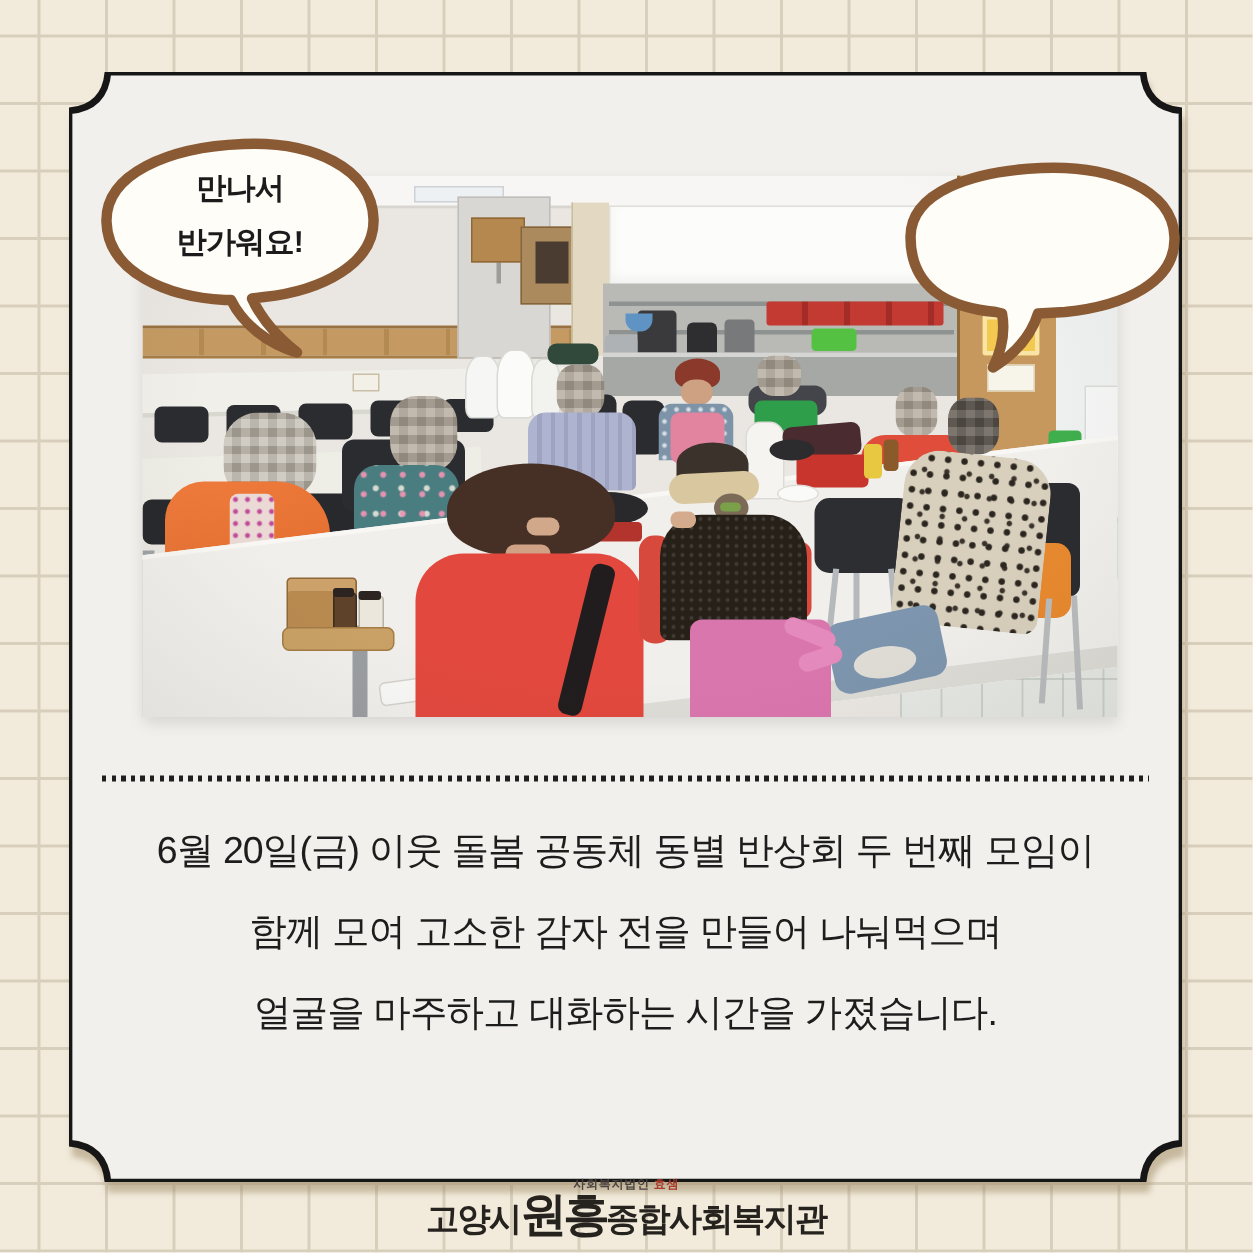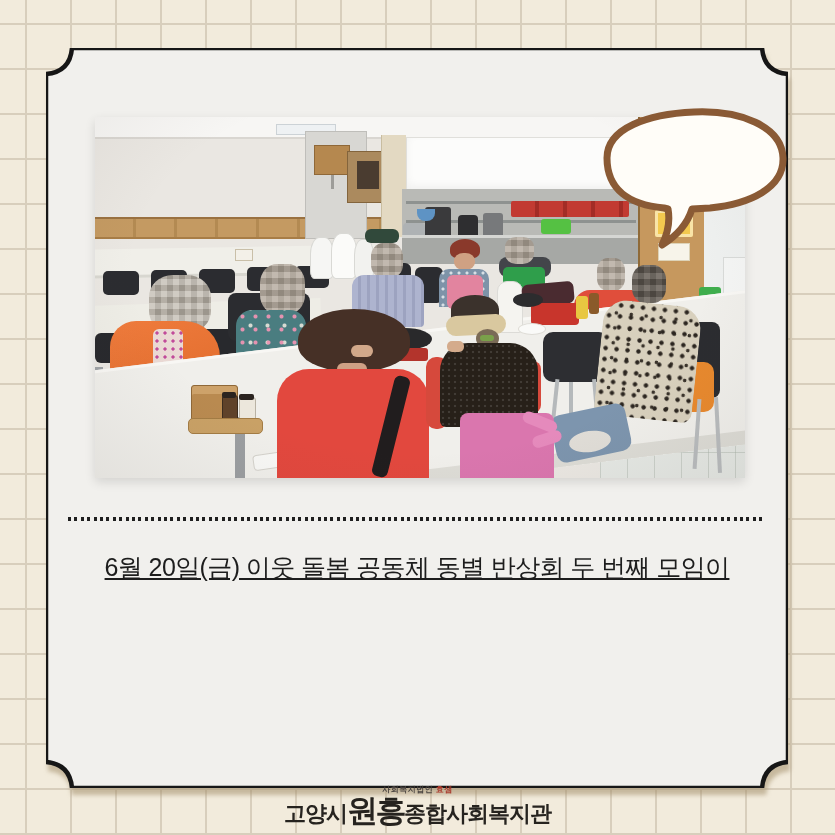--- a/index.html
+++ b/index.html
@@ -40,21 +40,21 @@
   
   .bubble{position:absolute;}
   .bubble svg{position:absolute;left:0;top:0;overflow:visible;}
   .bubble .btxt{position:absolute;left:0;width:100%;display:flex;flex-direction:column;align-items:center;
     gap:9px;font-size:20px;font-weight:600;color:#1b1b1b;letter-spacing:-0.5px;}
   
   #dotline{position:absolute;left:22px;top:469px;width:698px;height:4px;
     background:repeating-linear-gradient(90deg,#1f1f1f 0 3px,transparent 3px 6.4px);}
   #bodytext{position:absolute;left:0;top:492px;width:742px;text-align:center;
     color:#1d1d1d;font-size:25px;font-weight:500;letter-spacing:-0.6px;}
-  #bodytext .tline{line-height:54px;height:54px;white-space:nowrap;text-decoration:underline;}
+  #bodytext .tline{line-height:54px;height:54px;white-space:nowrap;}
   
   #footer-logo{position:absolute;left:0;top:786px;width:835px;text-align:center;line-height:1;}
   #footer-logo .small{font-size:8px;font-weight:700;color:#4a4440;letter-spacing:0.5px;display:block;margin-bottom:1px;}
   #footer-logo .small .brand{color:#a93a2c;}
   #footer-logo .main{font-size:22px;font-weight:800;color:#26231f;letter-spacing:-1px;}
   #footer-logo .main .emph{font-size:31px;font-weight:800;letter-spacing:-2.5px;font-family:"DejaVu Serif","Liberation Serif",serif;}
 </style>
 </head>
 <body>
 
@@ -199,31 +199,42 @@
       <div class="abs" style="left:430px;top:244px;width:16px;height:52px;background:#d6493c;border-radius:8px;"></div>
       <div class="abs" style="left:345px;top:226px;width:98px;height:84px;background:#272019;background-image:radial-gradient(circle,rgba(255,255,255,.12) 1px,transparent 1.6px);background-size:6px 6px;border-radius:28px 28px 6px 6px;"></div>
       <div class="abs" style="left:352px;top:224px;width:17px;height:11px;background:#d4ab8c;border-radius:5px;"></div>
       <div class="abs" style="left:365px;top:296px;width:94px;height:65px;background:#da76ae;border-radius:8px 8px 0 0;"></div>
       <div class="abs" style="left:427px;top:299px;width:36px;height:12px;background:#e58abc;border-radius:6px;transform:rotate(22deg);"></div>
       <div class="abs" style="left:437px;top:316px;width:30px;height:12px;background:#e58abc;border-radius:6px;transform:rotate(-18deg);"></div>
 
       <div class="abs" style="left:0;top:0;width:650px;height:361px;background:radial-gradient(ellipse at 50% 42%,transparent 62%,rgba(60,50,40,.07));"></div>
     </div>
 
+    <div class="bubble" style="left:16px;top:40px;width:196px;height:155px;">
+      <svg width="196" height="155" viewBox="0 0 196 155">
+        <path d="M100 8 C146 6 186 24 187 58 C188 88 152 106 114 110 L106 111 C112 124 122 136 136 147 C116 141 100 128 92 112 L88 112 C50 110 10 94 9 60 C8 28 50 10 100 8 Z" fill="#fffdf8" stroke="#8a5a35" stroke-width="7" stroke-linejoin="round"></path>
+      </svg>
+      <div class="btxt" style="top:24px;height:72px;">
+        <span>만나서</span>
+        <span>반가워요!</span>
+      </div>
+    </div>
 
     <div class="bubble" style="left:552px;top:56px;width:192px;height:150px;">
       <svg width="192" height="150" viewBox="0 0 192 150">
         <path d="M96 8 C142 6 184 22 185 54 C186 84 152 100 112 104 L94 105 C90 118 80 131 64 141 C70 129 72 116 70 105 L66 104 C32 101 9 86 9 54 C9 24 50 10 96 8 Z" fill="#fffdf8" stroke="#8a5a35" stroke-width="7" stroke-linejoin="round"></path>
       </svg>
     </div>
 
     <div id="dotline"></div>
 
     <div id="bodytext">
       <div class="tline">6월 20일(금) 이웃 돌봄 공동체 동별 반상회 두 번째 모임이</div>
+      <div class="tline">함께 모여 고소한 감자 전을 만들어 나눠먹으며</div>
+      <div class="tline">얼굴을 마주하고 대화하는 시간을 가졌습니다.</div>
     </div>
   </div>
 
   <div id="footer-logo">
     <span class="small"><span>사회복지법인</span> <span class="brand">효샘</span></span>
     <span class="main"><span>고양시</span><span class="emph">원흥</span><span>종합사회복지관</span></span>
   </div>
 
 </div>
 

